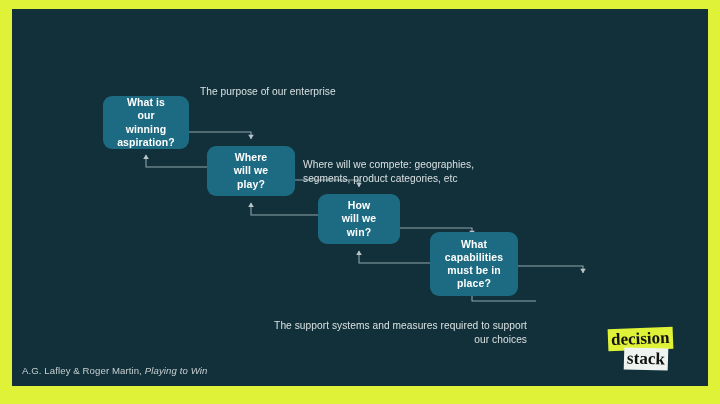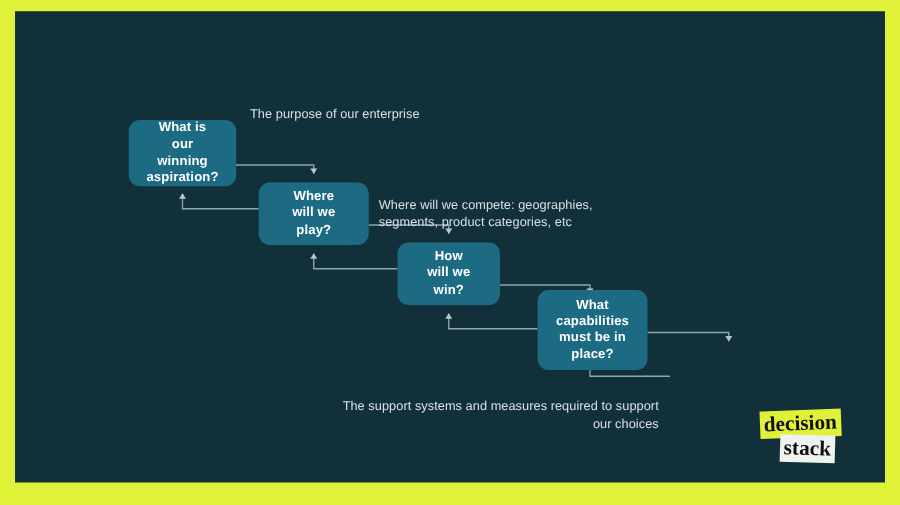--- a/index.html
+++ b/index.html
@@ -169,20 +169,21 @@
 
 
     <div class="note" style="left:188px; top:76px;  width:230px;">The purpose of our enterprise</div>
 
     <div class="note" style="left:291px; top:126px; width:215px;margin-top:23px;">Where will we compete: geographies, segments, product categories, etc</div>
 
 
 
     <div class="note right-align" style="left:255px; top:310px; width:260px;">The support systems and measures required to support our choices</div>
 
+    <div id="footer"><span>A.G. Lafley &amp; Roger Martin, </span><span class="ital">Playing to Win</span></div>
 
     <div id="logo">
       <span class="lw1">decision</span>
       <span class="lw2">stack</span>
     </div>
 
   </div>
 </div>
 
 </body></html>

